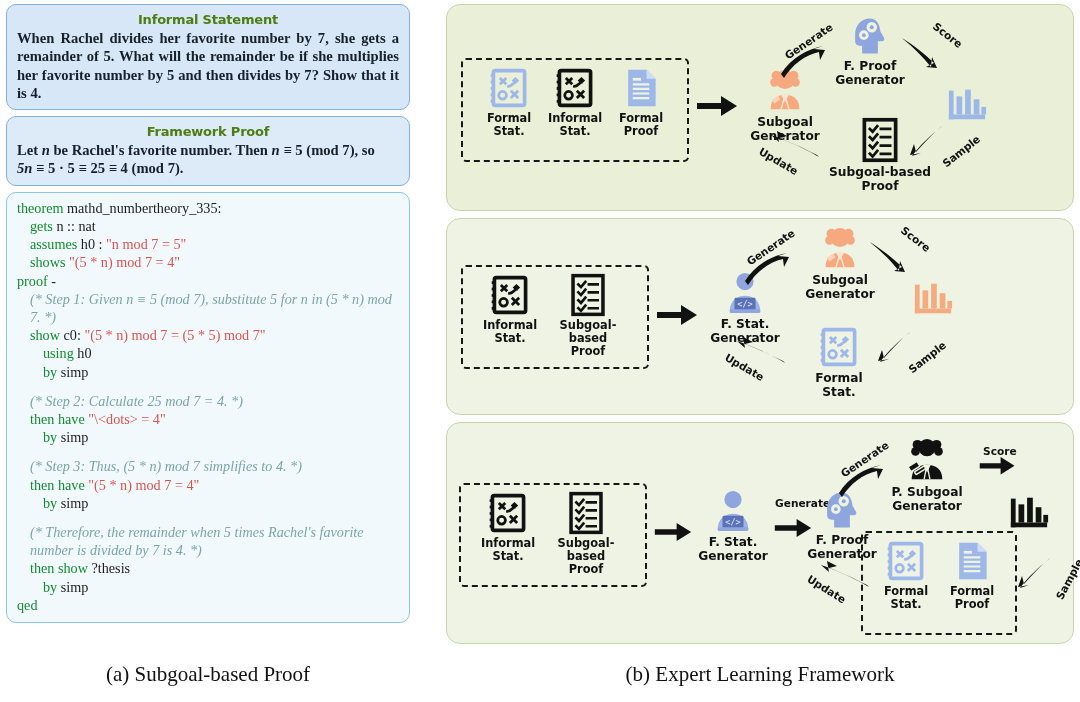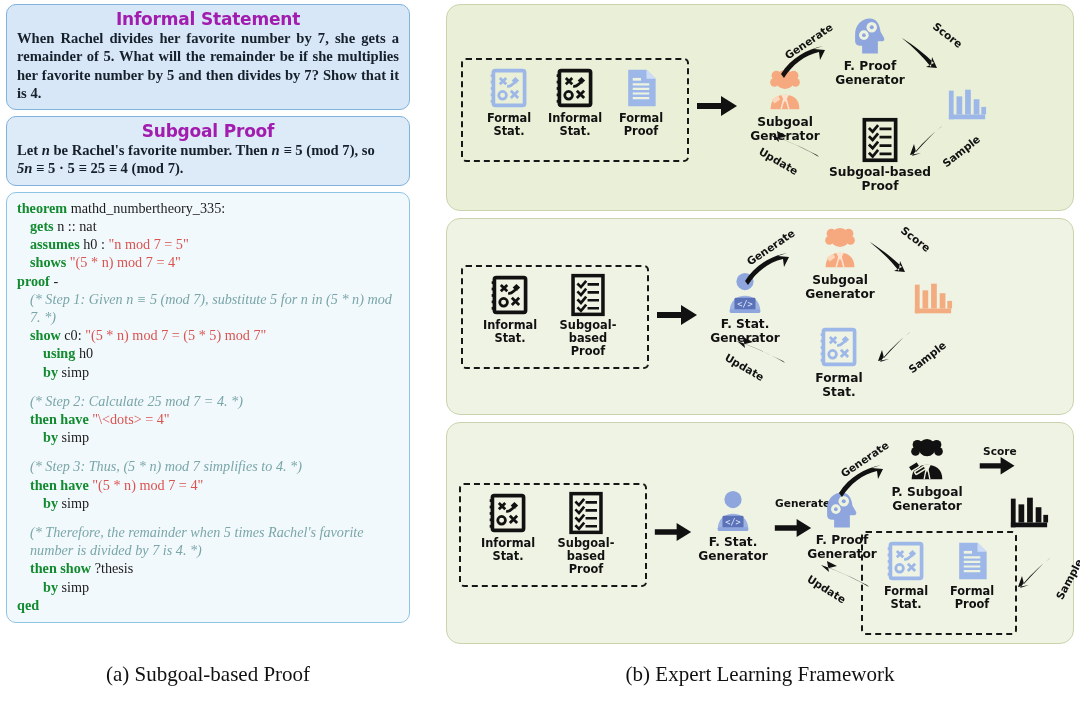--- a/index.html
+++ b/index.html
@@ -9,39 +9,39 @@
 
   
   .left-col{position:absolute;left:6px;top:4px;width:404px;height:646px;}
 
   .card{border-radius:10px;box-sizing:border-box;margin-bottom:6px;}
   .card-informal-stat{background:#d7e7f7;border:1.5px solid #7fb2dd;padding:5px 10px 7px 10px;}
   .card-informal-proof{background:#ddeaf8;border:1.5px solid #7fb2dd;padding:5px 10px 7px 10px;}
   .card-formal{background:#f2f9fd;border:1.5px solid #8ec4e3;padding:5px 10px 8px 10px;}
 
   .card-title{
-    text-align:center;font-weight:bold;color:#a21caf;
+    text-align:center;font-weight:bold;color:#4d7c0f;
     font-family:"DejaVu Sans",sans-serif;
-    font-size:17px;line-height:19px;letter-spacing:-0.2px;
+    font-size:13px;line-height:19px;letter-spacing:-0.2px;
   }
   .body-serif{
     font-family:"Liberation Serif",serif;
     font-size:14.6px;line-height:18.3px;color:#16202b;font-weight:bold;
     text-align:justify;
   }
   .body-serif .it{font-style:italic;font-weight:bold;}
 
   
   .code{
     font-family:"Liberation Serif",serif;
     font-size:14.2px;line-height:18.2px;color:#1c1c1c;
     margin-top:1px;
   }
   .code .ln{white-space:normal;}
-  .kw{color:#128b2f;font-weight:bold;}
+  .kw{color:#128b2f;font-weight:normal;}
   .str{color:#d9534f;}
   .cmt{color:#7aa6a8;font-style:italic;}
   .ind1{padding-left:13px;}
   .ind2{padding-left:26px;}
   .blank{height:11px;}
   .plain{color:#1c1c1c;}
 
   
   .right-col{position:absolute;left:446px;top:4px;width:628px;height:646px;}
   .panel{
@@ -99,21 +99,21 @@
 <div class="figure">
 
   <div class="left-col">
 
     <div class="card card-informal-stat">
       <div class="card-title">Informal Statement</div>
       <div class="body-serif">When Rachel divides her favorite number by 7, she gets a remainder of 5. What will the remainder be if she multiplies her favorite number by 5 and then divides by 7? Show that it is 4.</div>
     </div>
 
     <div class="card card-informal-proof">
-      <div class="card-title">Subgoal Proof</div>
+      <div class="card-title">Framework Proof</div>
       <div class="body-serif" style="text-align:left">
         <span>Let </span><span class="it">n</span><span> be Rachel's favorite number. Then </span><span class="it">n</span><span> ≡ 5  (mod 7), so</span><br>
         <span class="it">5n</span><span> ≡ 5 · 5 ≡ 25 ≡ 4 (mod 7).</span>
       </div>
     </div>
 
     <div class="card card-formal">
       <div class="code" id="code-block">
           <div class="ln"><span class="kw">theorem </span><span class="plain">mathd_numbertheory_335:</span></div>
           <div class="ln ind1"><span class="kw">gets </span><span class="plain">n :: nat</span></div>

